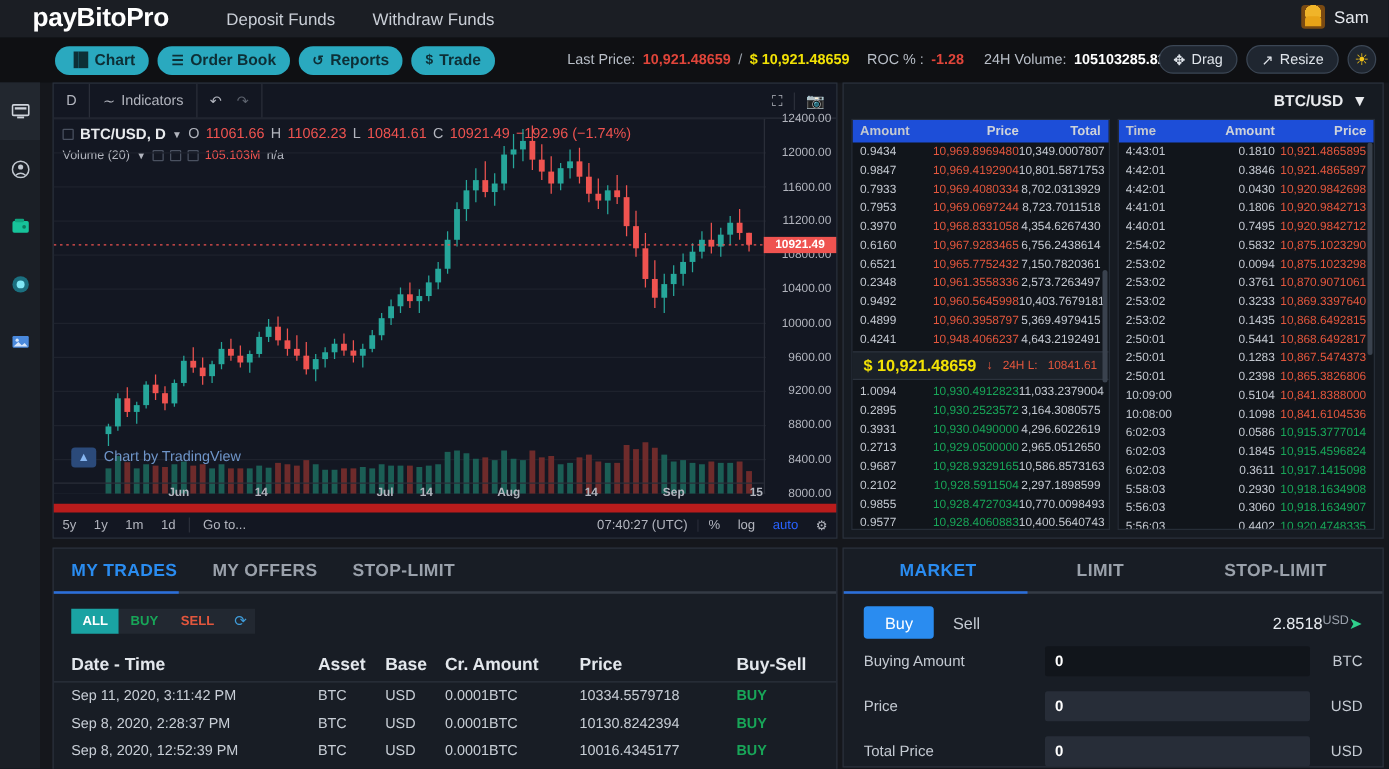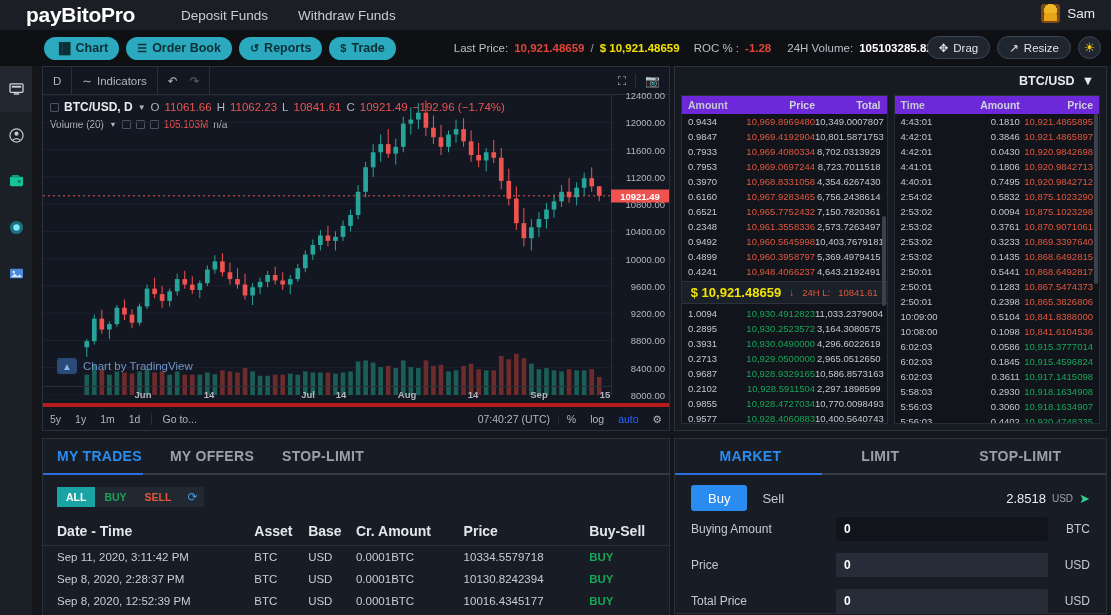--- a/index.html
+++ b/index.html
@@ -129,21 +129,21 @@
     font-size: 9.5px; padding: 1px 0; text-align: center; transform: translateY(-50%);
     font-weight: bold;
   }
   .time-axis {
     position: absolute; left: 0; right: 58px; bottom: 28px; height: 16px;
     border-top: 1px solid #2a2e39; font-size: 9.5px; color: #b2b5be;
   }
   .ta-tick { position: absolute; top: 2px; transform: translateX(-50%); font-weight: bold; }
   .ch-bottom {
     position: absolute; left: 0; bottom: 0; width: 100%; height: 27px;
-    border-top: 4px solid #b91c1c; display: flex; align-items: center;
+    border-top: 7px solid #b91c1c; display: flex; align-items: center;
     font-size: 10.5px; color: #b2b5be;
   }
   .cb-item { padding: 0 7px; cursor: pointer; }
   .cb-goto { padding: 0 10px; border-left: 1px solid #2a2e39; margin-left: 4px; cursor: pointer; }
   .cb-active { color: #2962ff; }
   .tv-badge {
     position: absolute; left: 14px; bottom: 56px; display: flex; align-items: center;
     gap: 6px; color: #6f95c9; font-size: 11.5px;
   }
   .tv-logo {
@@ -153,21 +153,21 @@
 
   
   .pair-sel {
     height: 28px; display: flex; align-items: center; justify-content: flex-end;
     padding-right: 12px; gap: 7px; color: #e8eaed; font-size: 12.5px; font-weight: bold;
     cursor: pointer;
   }
   .book-wrap { display: flex; height: 335px; padding: 0 6px 6px 6px; gap: 6px; }
   .book-col { flex: 1; background: #11151b; border: 1px solid #262d37; overflow: hidden; position: relative; }
   .bk-head {
-    display: flex; background: #6d28d9; font-size: 10.5px; color: #ced3da;
+    display: flex; background: #1d4ed8; font-size: 10.5px; color: #ced3da;
     font-weight: bold; padding: 3px 6px;
   }
   .bk-row { display: flex; font-size: 9.5px; padding: 1px 6px; line-height: 13px; }
   .c-amt { width: 28%; text-align: left; color: #c3c8d0; }
   .c-prc { width: 38%; text-align: right; color: #e2563d; }
   .c-tot { width: 34%; text-align: right; color: #c3c8d0; }
   .buy .c-prc { color: #18a558; }
   .t-time { width: 32%; text-align: left; color: #c3c8d0; }
   .t-amt  { width: 30%; text-align: right; color: #c3c8d0; }
   .t-prc  { width: 38%; text-align: right; color: #e2563d; }
@@ -219,21 +219,21 @@
   .bs-buy-btn {
     background: #2a8cf0; color: #fff; border: none; border-radius: 3px;
     height: 26px; padding: 0 17px; font-size: 13px; cursor: pointer;
     font-family: "Liberation Sans", sans-serif;
   }
   .bs-sell-btn {
     background: transparent; color: #c4cad2; border: none;
     height: 26px; padding: 0 15px; font-size: 13px; cursor: pointer;
     font-family: "Liberation Sans", sans-serif;
   }
-  .bal { margin-left: auto; display: flex; align-items: center; gap: 6px; }
+  .bal { margin-left: auto; display: flex; align-items: flex-start; }
   .bal-num { color: #e8ecf1; font-size: 13px; }
   .bal-cur { color: #9aa1ab; font-size: 10px; }
   .cursor-ico { color: #2fd18c; font-size: 13px; }
   .field { display: flex; align-items: center; padding: 6px 16px; }
   .f-label { width: 145px; font-size: 12px; color: #c4cad2; }
   .f-input {
     flex: 1; height: 24px; background: #272d38; border: none; border-radius: 2px;
     color: #fff; font-size: 12px; font-weight: bold; padding: 0 8px;
     font-family: "Liberation Sans", sans-serif;
   }

